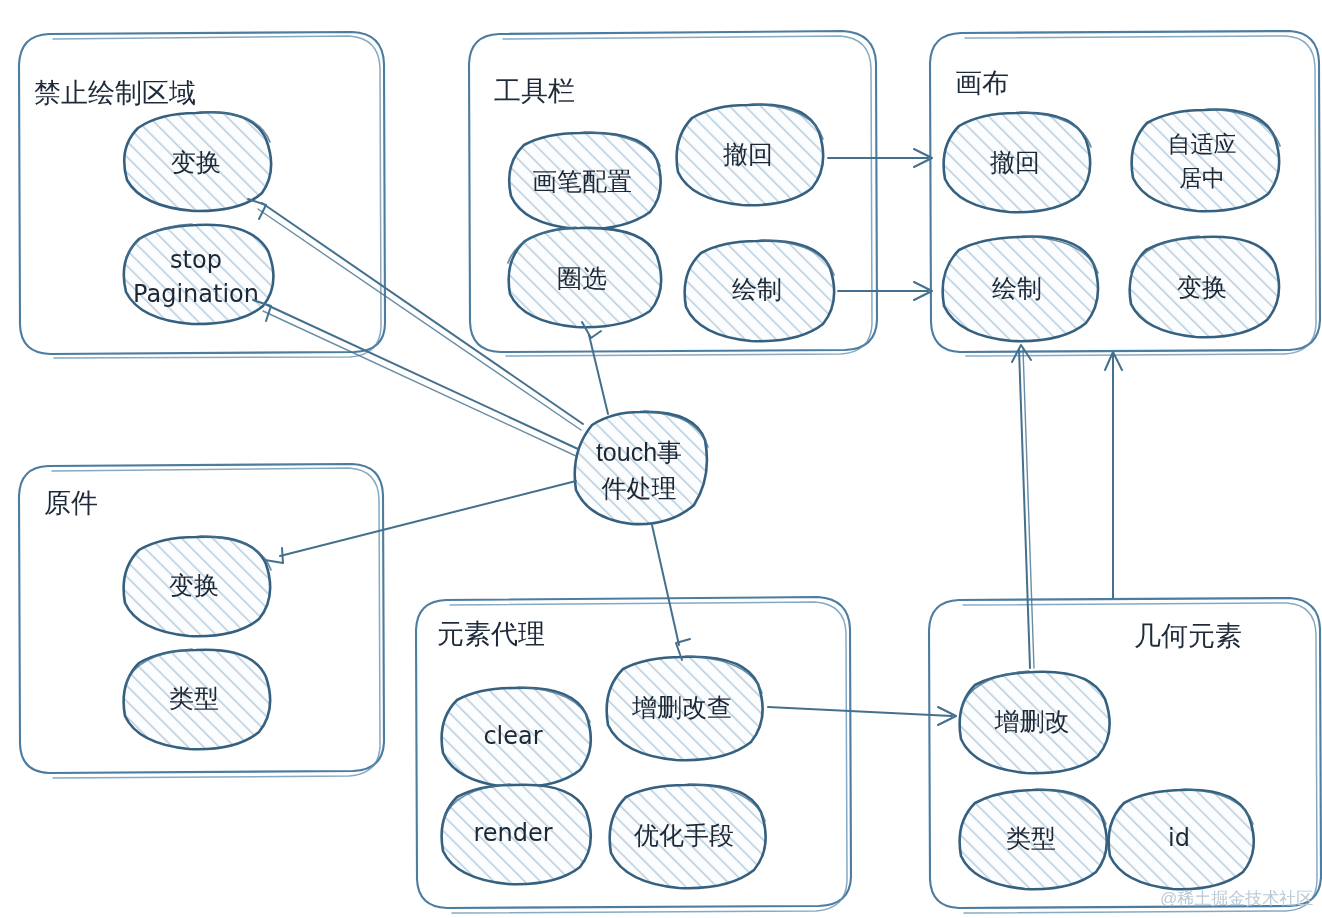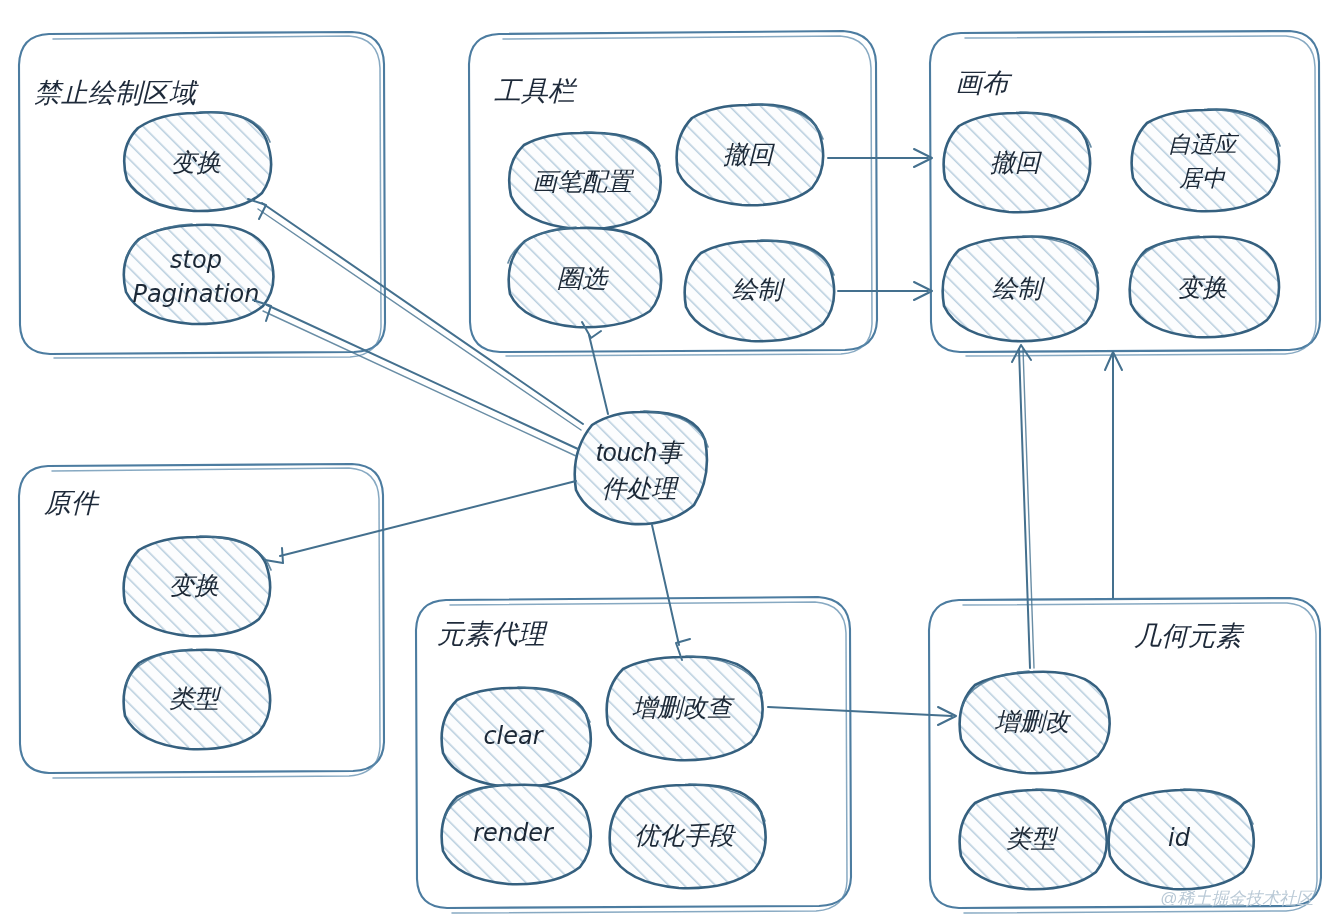--- a/index.html
+++ b/index.html
@@ -1,18 +1,18 @@
 <!DOCTYPE html>
 <html><head>
 <meta charset="utf-8">
 <style>
   html,body{margin:0;padding:0;background:#ffffff;}
   body{width:1322px;height:918px;overflow:hidden;
        font-family:"Liberation Sans","DejaVu Sans",sans-serif;}
-  #stage{position:relative;width:1322px;height:874px;background:#fff;font-style:italic;}
+  #stage{position:relative;width:1322px;height:874px;background:#fff;}
   svg#board{position:absolute;left:0;top:0;width:1322px;height:918px;}
   .grp-title{font-size:27px;fill:#1e2a3a;font-family:"Liberation Sans","DejaVu Sans",sans-serif;}
   .nd-label{font-size:25px;fill:#1c2836;text-anchor:middle;font-family:"Liberation Sans","DejaVu Sans",sans-serif;}
   .nd-label.en{font-size:24px;font-family:"DejaVu Sans",sans-serif;}
   .nd-label.small{font-size:23px;}
   .wm{font-size:17px;fill:#b9c9d6;font-family:"Liberation Sans","DejaVu Sans",sans-serif;}
   .grp-box{fill:none;stroke:#4c7ca0;stroke-width:2.1;stroke-linejoin:round;stroke-linecap:round;}
   .grp-box2{fill:none;stroke:#5f8cad;stroke-width:1.5;stroke-linejoin:round;stroke-linecap:round;opacity:.75;}
   .ell{stroke:#35607f;stroke-width:2.6;stroke-linecap:round;stroke-linejoin:round;fill:url(#hatch);}
   .ell2{stroke:#44708e;stroke-width:1.7;stroke-linecap:round;fill:none;opacity:.8;}

